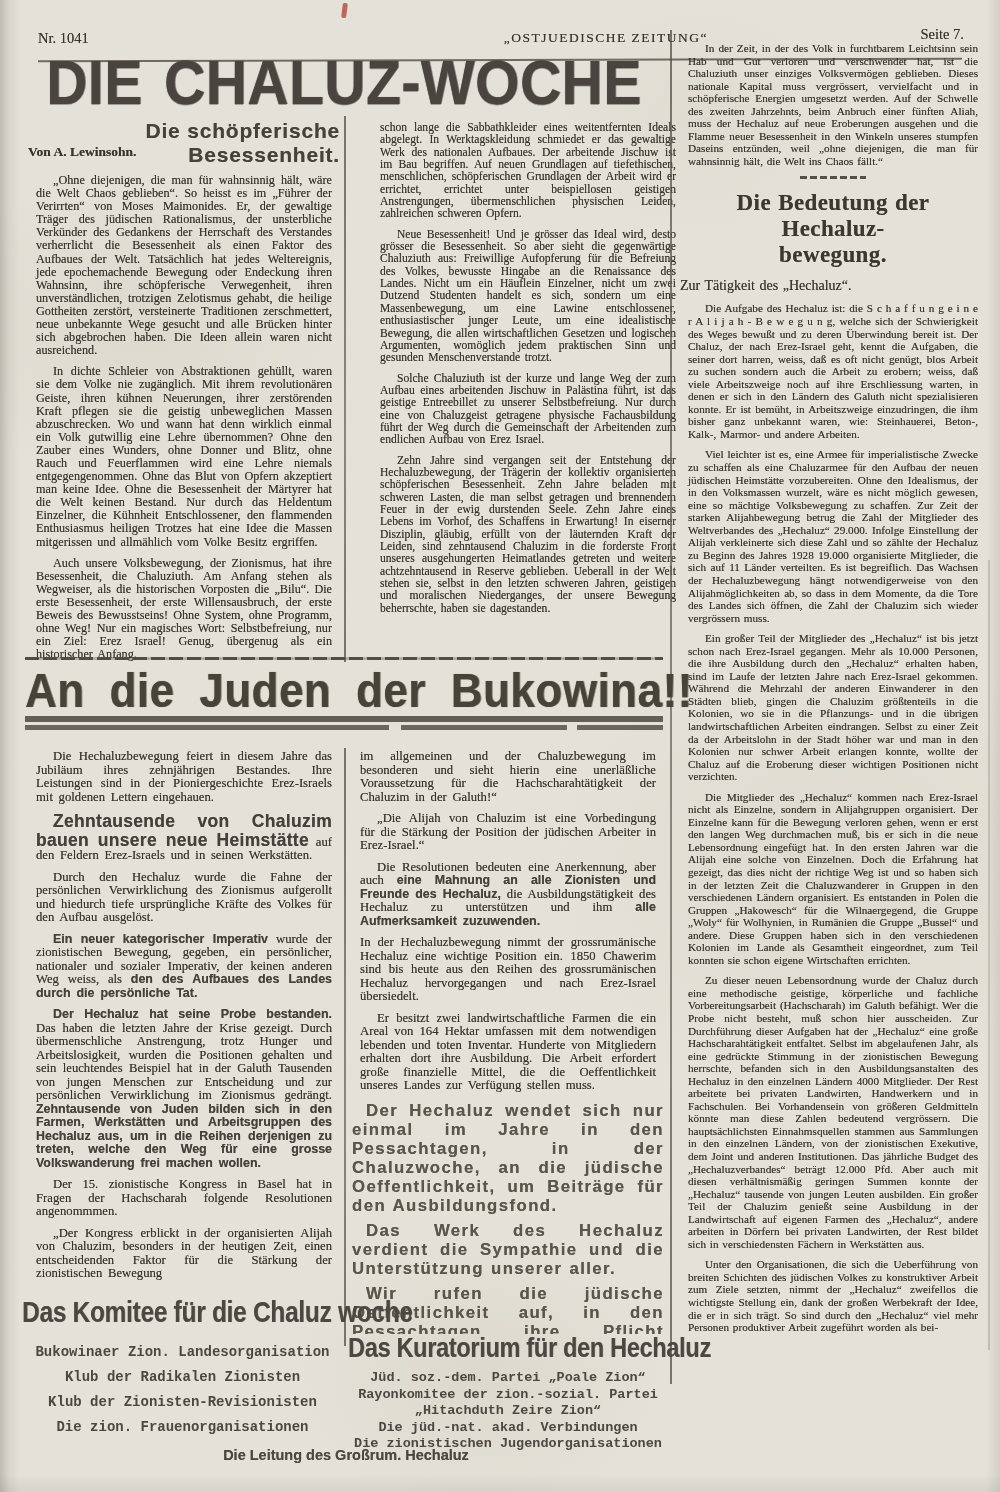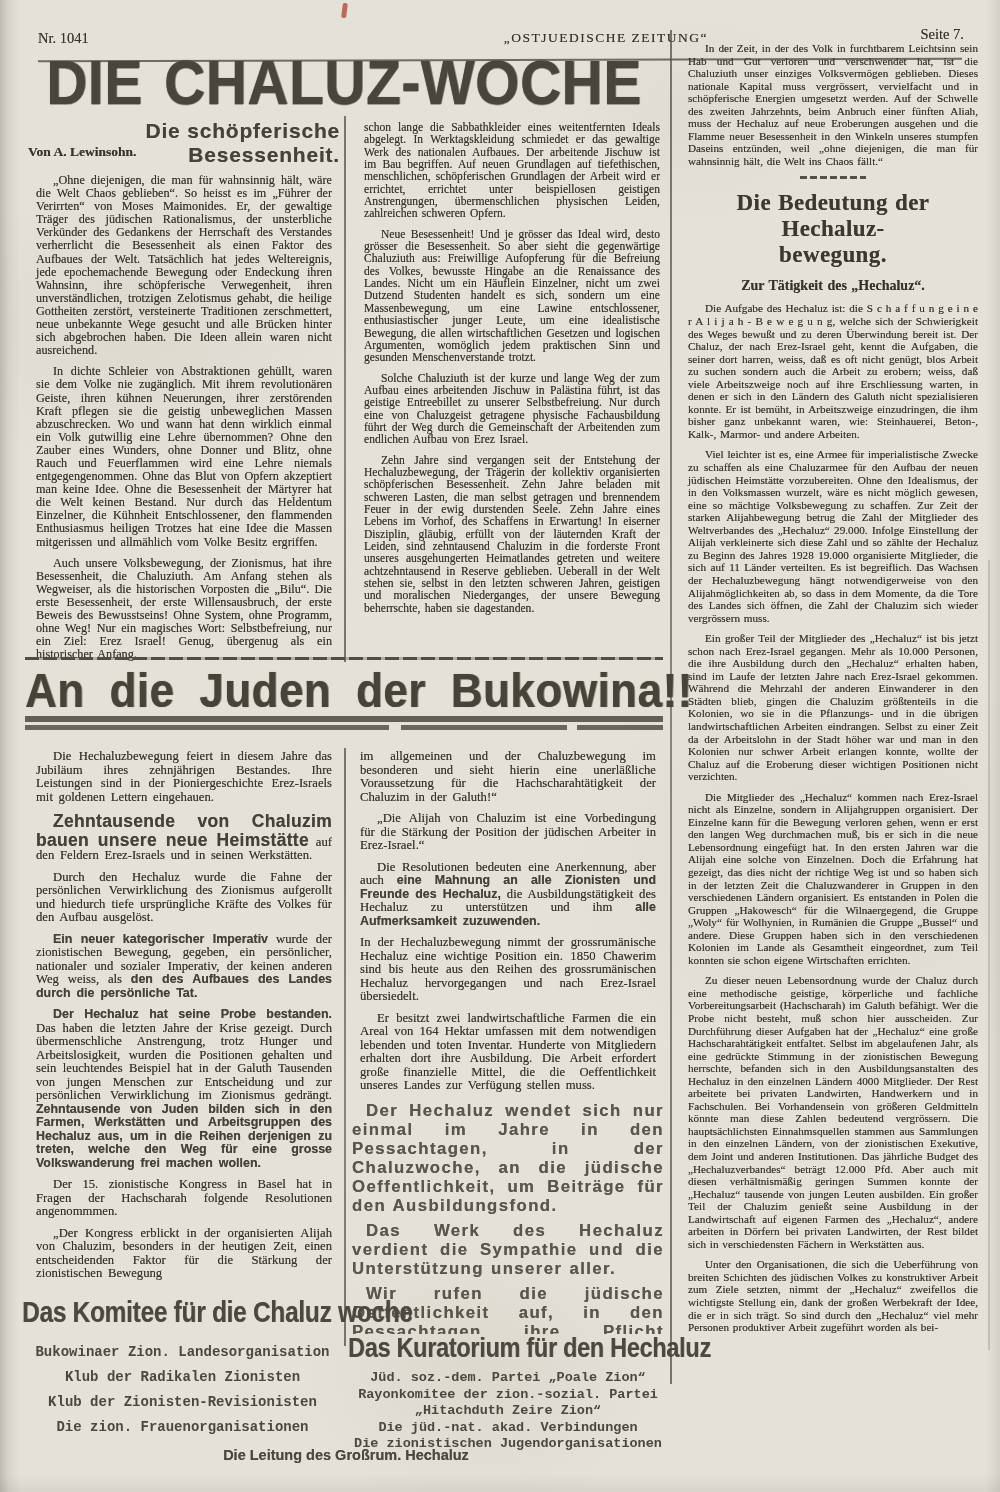--- a/index.html
+++ b/index.html
@@ -31,35 +31,35 @@
     letter-spacing:.5px;word-spacing:5px;color:#49453e;transform:scaleY(1.12);transform-origin:top;
     text-shadow:1px 0 0 rgba(73,69,62,.55), 0 1px 0 rgba(73,69,62,.4), 0 0 1px rgba(73,69,62,.5);
     white-space:nowrap;
   }
   
   .col{text-align:justify;}
   .para{margin:8px;text-indent:17px;text-align:justify;}
   .para.cont{text-indent:0;}
   .lead-col1-body{left:28px;top:166px;width:312px;height:498px;overflow:hidden;word-spacing:2px;}
   .lead-col1-body .para{font-size:12.2px;line-height:13.1px;}
-  .lead-col2-body{left:356px;top:114px;width:312px;height:552px;overflow:hidden;word-spacing:1.5px;}
+  .lead-col2-body{left:372px;top:114px;width:312px;height:552px;overflow:hidden;word-spacing:1.5px;}
   .lead-col2-body .para{font-size:11.6px;line-height:12.35px;}
   .art-title{left:28px;top:119px;width:312px;text-align:right;font-family:"Liberation Sans",sans-serif;font-weight:bold;font-size:21px;letter-spacing:.8px;color:#46423b;}
   .byline{left:28px;top:144px;width:312px;font-weight:bold;font-size:13.5px;}
   .vrule{width:1.5px;background:linear-gradient(#544f46,#6e685d 60%,#544f46);opacity:.75;}
   .v-lead{left:344px;top:116px;height:546px;}
   .v-buk{left:344px;top:748px;height:598px;}
   .v-main{left:670px;top:30px;height:1354px;}
   .v-edge{left:988px;top:560px;height:790px;opacity:.22;}
   
   .right-col{left:680px;top:34px;width:306px;height:1352px;overflow:hidden;word-spacing:1px;}
   .right-col .para{font-size:11.2px;line-height:12.55px;}
   .dash-rule{width:66px;height:3px;margin:9px auto 11px;background:repeating-linear-gradient(90deg,#555046 0 7px,transparent 7px 10px);}
   .right-title{text-align:center;font-weight:bold;font-size:23px;line-height:26px;letter-spacing:.4px;color:#3c382f;}
-  .right-sub{text-align:center;font-weight:bold;font-size:14px;margin:10px 0 4px;}
+  .right-sub{text-align:left;font-weight:normal;font-size:14px;margin:10px 0 4px;}
   
   .buk-toprule{left:25px;top:657px;width:638px;height:2.5px;background:repeating-linear-gradient(90deg,#524d44 0 14px,rgba(82,77,68,.35) 14px 18px);}
   .buk-headline{
     left:25px;top:662px;width:638px;text-align:center;white-space:nowrap;
     font-family:"Liberation Sans",sans-serif;font-weight:bold;font-size:44px;line-height:52px;
     word-spacing:12px;letter-spacing:.5px;color:#474339;transform:scaleY(1.1);transform-origin:top;
     text-shadow:1px 0 0 rgba(71,67,57,.5), 0 0 1px rgba(71,67,57,.45);
   }
   .buk-bar1{left:25px;top:716px;width:638px;height:6px;background:#4c4840;opacity:.85;}
   .buk-bar2{left:25px;top:725px;width:638px;height:5px;opacity:.8;

